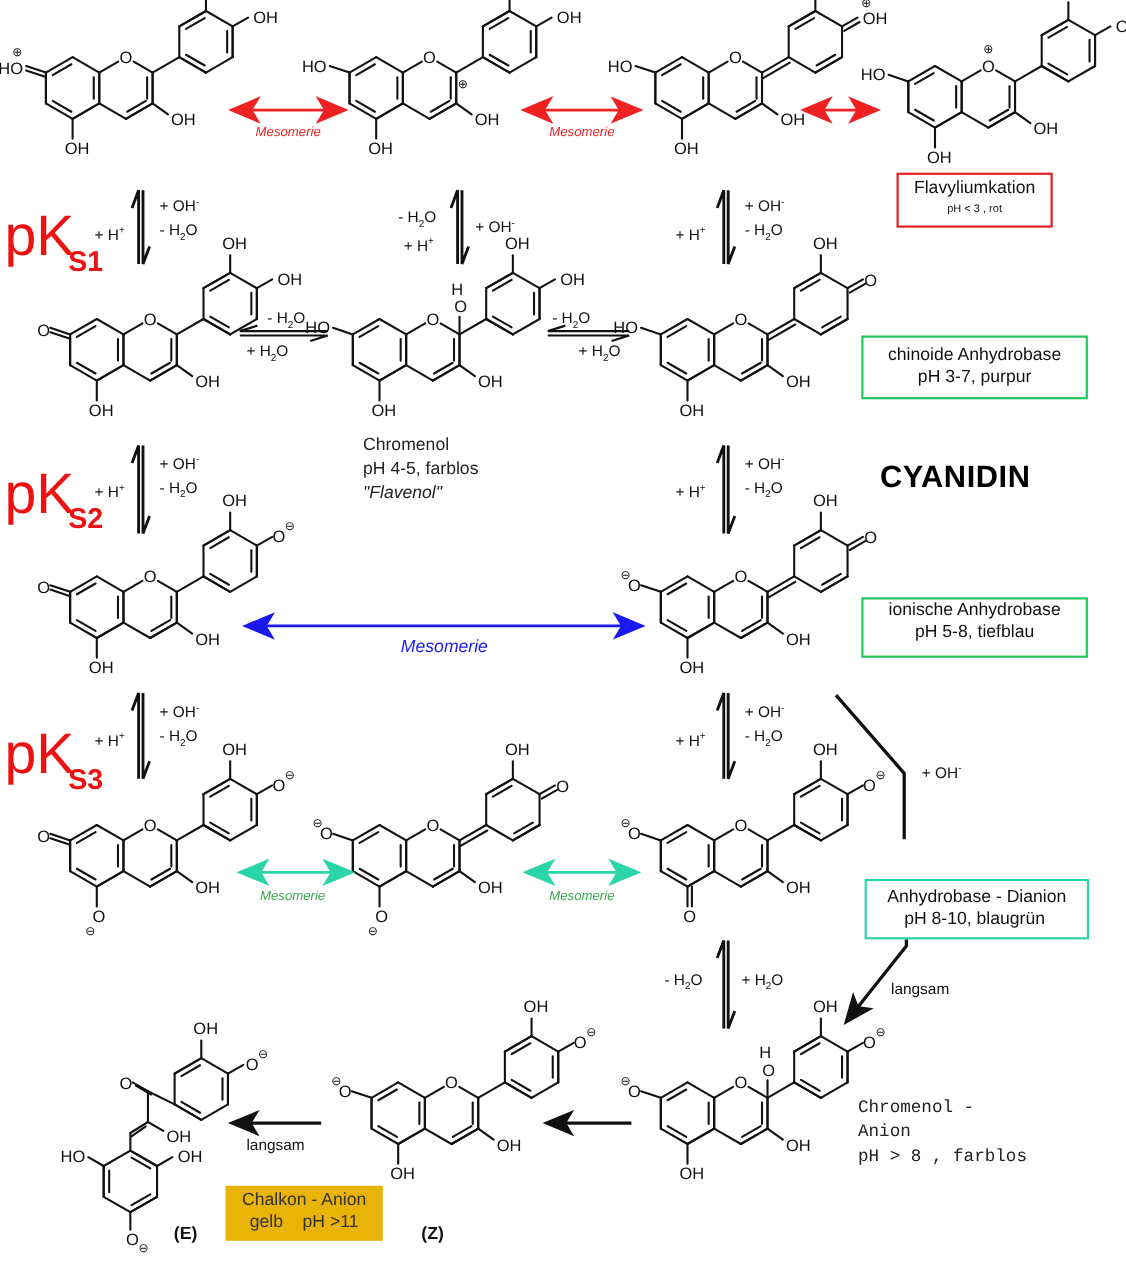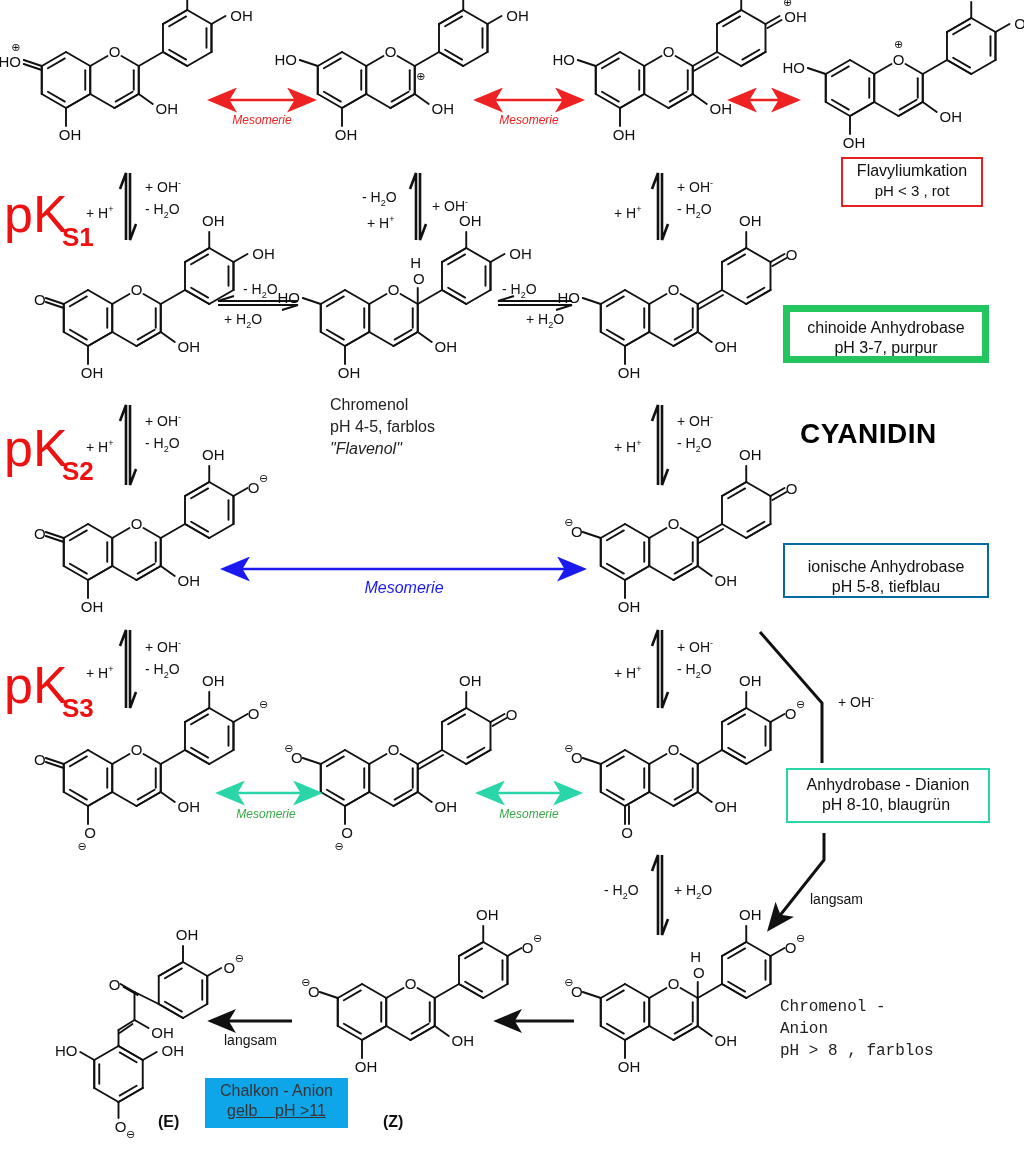--- a/index.html
+++ b/index.html
@@ -870,39 +870,39 @@
       </g>
       <g>
         <text x="4" y="703" class="pk">pK</text>
         <text x="62" y="717" class="pks">S3</text>
       </g>
     </g>
 </svg>
 
 <div class="title" style="left:800px; top:418px;">CYANIDIN</div>
 
-<div class="label-box" style="left:815px; top:157px; width:142px; height:50px; border:2px solid #e82020;margin-left:26px;">
+<div class="label-box" style="left:815px; top:157px; width:142px; height:50px; border:2px solid #e82020;">
   <div>Flavyliumkation</div>
-  <div style="font-size:15px;">pH &lt; 3 , rot</div>
+  <div style="font-size:10px;">pH &lt; 3 , rot</div>
 </div>
-<div class="label-box" style="left:783px; top:305px; width:206px; height:58px; border:7px solid #22c55e; padding-top:6px;">
+<div class="label-box" style="left:783px; top:305px; width:206px; height:58px; border:2px solid #22c55e; padding-top:6px;">
   <div>chinoide Anhydrobase</div>
   <div>pH 3-7, purpur</div>
 </div>
-<div class="label-box" style="left:783px; top:543px; width:206px; height:55px; border:2px solid #0369a1; padding-top:12px;">
+<div class="label-box" style="left:783px; top:543px; width:206px; height:55px; border:2px solid #22c55e; padding-top:0;">
   <div>ionische Anhydrobase</div>
   <div>pH 5-8, tiefblau</div>
 </div>
-<div class="label-box" style="left:786px; top:768px; width:204px; height:55px; border:2px solid #2ad6a8; padding-top:5px;">
+<div class="label-box" style="left:786px; top:799px; width:204px; height:55px; border:2px solid #2ad6a8; padding-top:5px;">
   <div>Anhydrobase - Dianion</div>
   <div style="text-align:center; padding-right:4px;">pH 8-10, blaugrün</div>
 </div>
-<div class="label-box" style="left:205px; top:1078px; width:143px; height:50px; border:none; background:#0ea5e9; color:#333; padding-top:3px;">
+<div class="label-box" style="left:205px; top:1078px; width:143px; height:50px; border:none; background:#eab308; color:#333; padding-top:3px;">
   <div>Chalkon - Anion</div>
-  <div style="white-space:pre;text-decoration:underline;">gelb    pH &gt;11</div>
+  <div style="white-space:pre;">gelb    pH &gt;11</div>
 </div>
 
 <div class="free-label" style="left:330px; top:394px; width:140px;">
   <div>Chromenol</div>
   <div>pH 4-5, farblos</div>
   <div style="font-style:italic;">"Flavenol"</div>
 </div>
 <div class="free-label" style="left:780px; top:996px; width:160px;font-family:Liberation Mono, monospace;">
   <div>Chromenol - Anion</div>
   <div>pH &gt; 8 , farblos</div>

